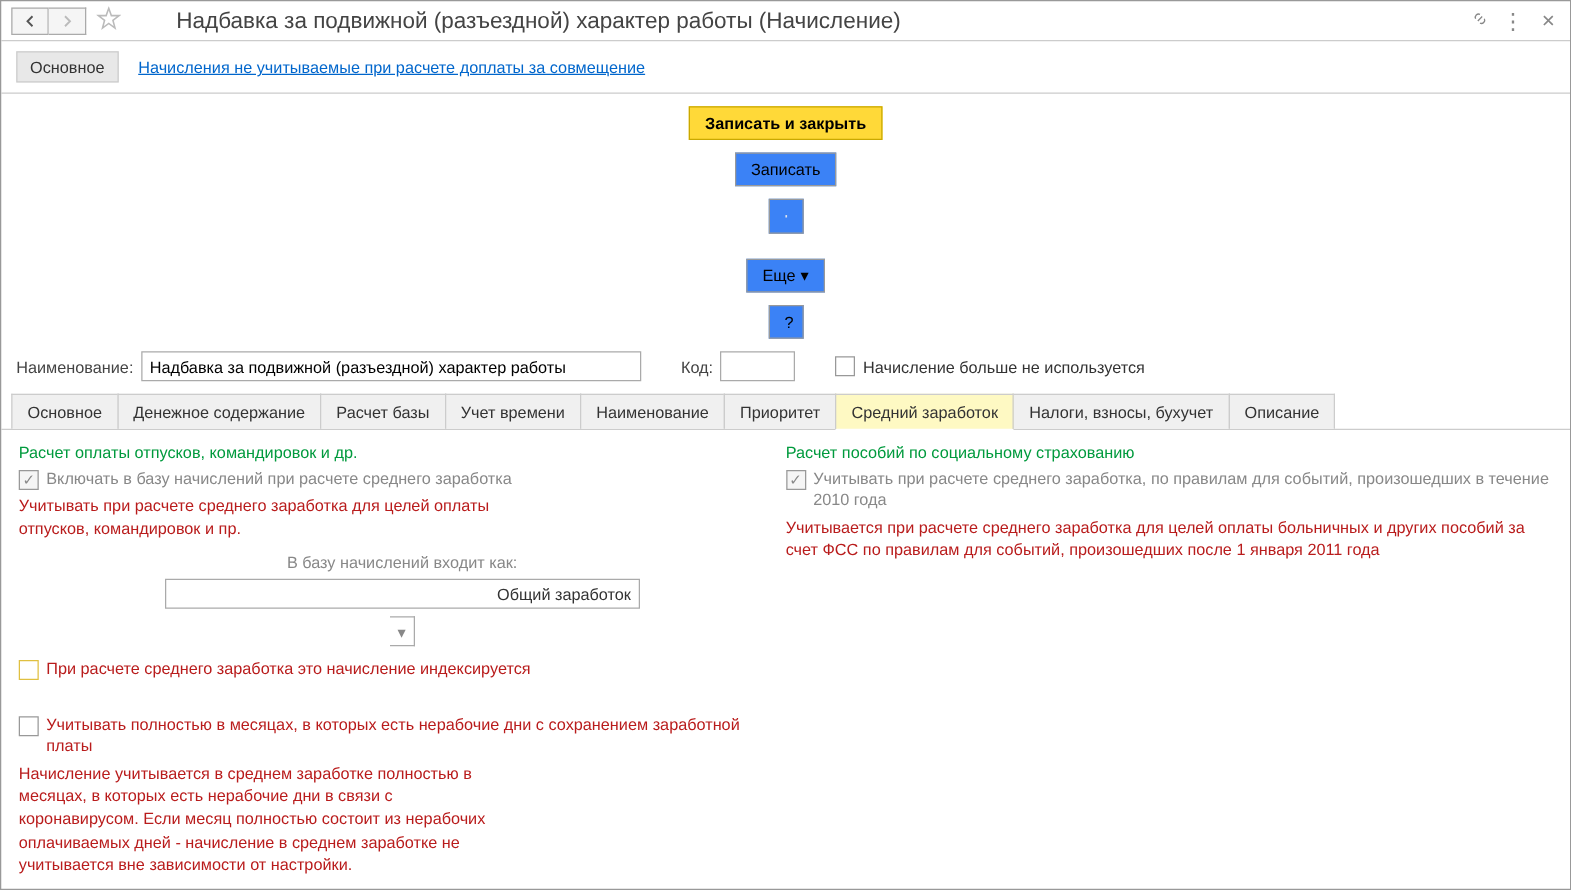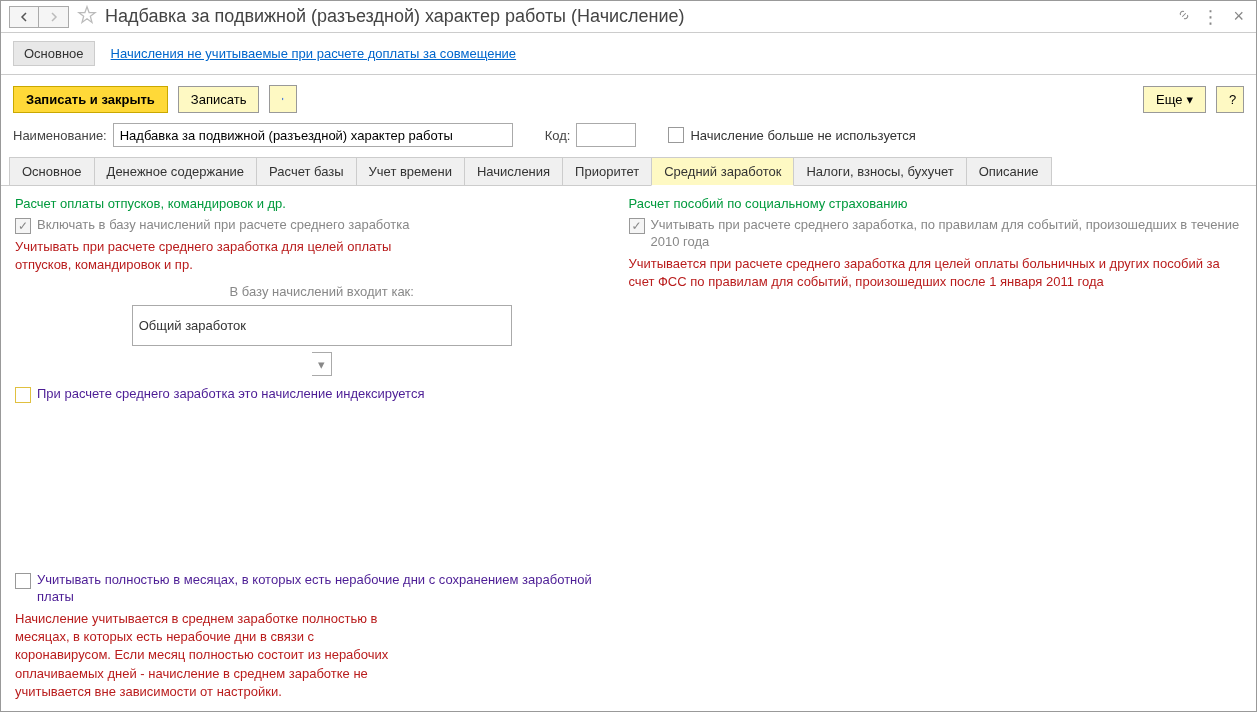--- a/index.html
+++ b/index.html
@@ -4,32 +4,32 @@
 <style>
 * { box-sizing: border-box; margin: 0; padding: 0; }
 body { font-family: Arial, sans-serif; font-size: 13px; color: #333; background: #fff; }
 .window { border: 1px solid #999; width: 1257px; height: 712px; display: flex; flex-direction: column; }
 .titlebar { display: flex; align-items: center; padding: 4px 8px; border-bottom: 1px solid #ccc; height: 32px; }
 .nav-btn { width: 30px; height: 22px; border: 1px solid #aaa; background: #f5f5f5; display: flex; align-items: center; justify-content: center; cursor: pointer; }
 .nav-btn + .nav-btn { border-left: none; }
 .nav-btn svg { width: 12px; height: 12px; }
 .star-icon { margin: 0 8px; color: #aaa; }
 .star-icon svg { width: 20px; height: 20px; stroke: #bbb; fill: none; stroke-width: 1.5; }
-.title { font-size: 18px; color: #444; flex: 1; }
+.title { font-size: 18px; color: #444; flex: 1; margin-left: 36px; }
 .title-right { display: flex; align-items: center; gap: 10px; }
 .title-right svg { width: 14px; height: 14px; stroke: #888; fill: none; }
 .dot-menu { font-size: 18px; color: #888; cursor: pointer; }
 .close-x { font-size: 18px; color: #888; cursor: pointer; padding: 0 4px; }
 
 .top-tabs { display: flex; align-items: center; padding: 8px 12px; gap: 16px; border-bottom: 1px solid #ccc; }
 .top-tab-main { background: #e8e8e8; padding: 4px 10px; border: 1px solid #ccc; }
 .top-tab-link { color: #0066cc; text-decoration: underline; cursor: pointer; }
 
-.toolbar { display: flex; align-items: center; padding: 10px 12px; gap: 10px; }
-.btn { border: 1px solid #999; background: #fef9c3; padding: 5px 12px; cursor: pointer; font-size: 13px; }
+.toolbar { display: flex; align-items: center; padding: 10px 12px; gap: 10px; flex-direction: column; }
+.btn { border: 1px solid #999; background: #3b82f6; padding: 5px 12px; cursor: pointer; font-size: 13px; }
 .btn-primary { background: #ffd938; border-color: #c9a800; font-weight: bold; }
 .btn-icon { width: 28px; height: 28px; display: flex; align-items: center; justify-content: center; }
 .btn-icon svg { width: 14px; height: 16px; }
 .toolbar-spacer { flex: 1; }
 .btn-more { display: flex; align-items: center; gap: 4px; }
 .btn-help { width: 28px; }
 
 .form-row { display: flex; align-items: center; padding: 0 12px 10px; gap: 6px; }
 .label { color: #444; }
 .input { border: 1px solid #aaa; padding: 3px 6px; font-size: 13px; height: 24px; }
@@ -44,26 +44,26 @@
 .tab { padding: 6px 12px; border: 1px solid #ccc; border-bottom: none; background: #f0f0f0; cursor: pointer; margin-right: -1px; position: relative; }
 .tab.active { background: #fef9c3; z-index: 1; border-bottom: 1px solid #fff; margin-bottom: -1px; }
 
 .content { flex: 1; padding: 10px 14px; display: flex; flex-direction: column; overflow: hidden; }
 .columns { display: flex; }
 .col { flex: 1; }
 .section-title { color: #009a3d; margin-bottom: 6px; }
 .check-row { display: flex; align-items: flex-start; gap: 6px; margin-bottom: 4px; }
 .check-row .checkbox { margin-top: 1px; }
 .check-label { color: #888; line-height: 1.3; }
-.check-label.enabled { color: #4c1d95; }
+.check-label.enabled { color: #b91c1c; }
 .hint { color: #b91c1c; line-height: 1.4; margin-top: 4px; }
 .hint-narrow { max-width: 400px; }
 .field-row { display: flex; align-items: center; gap: 6px; margin: 10px 0; flex-direction: column; }
 .field-row .label { color: #888; }
-.select { border: 1px solid #aaa; padding: 3px 6px; height: 41px; width: 380px; display: flex; align-items: center; justify-content: flex-start; }
+.select { border: 1px solid #aaa; padding: 3px 6px; height: 24px; width: 380px; display: flex; align-items: center; justify-content: flex-end; }
 .select-btn { border: 1px solid #aaa; border-left: none; width: 20px; height: 24px; display: flex; align-items: center; justify-content: center; color: #888; cursor: pointer; }
 
 .bottom { margin-top: auto; padding-top: 20px; }
 </style>
 </head>
 <body>
 
 <div class="window">
   <div class="titlebar">
     <div class="nav-btn">
@@ -126,21 +126,21 @@
     <span style="width:20px"></span>
     <span class="checkbox"></span>
     <span>Начисление больше не используется</span>
   </div>
 
   <div class="tabs" id="tabs-container">
       <div class="tab">Основное</div>
       <div class="tab">Денежное содержание</div>
       <div class="tab">Расчет базы</div>
       <div class="tab">Учет времени</div>
-      <div class="tab">Начисления</div>
+      <div class="tab">Наименование</div>
       <div class="tab">Приоритет</div>
       <div class="tab active">Средний заработок</div>
       <div class="tab">Налоги, взносы, бухучет</div>
       <div class="tab">Описание</div>
     </div>
 
   <div class="content">
     <div class="columns">
       <div class="col">
         <div class="section-title">Расчет оплаты отпусков, командировок и др.</div>

